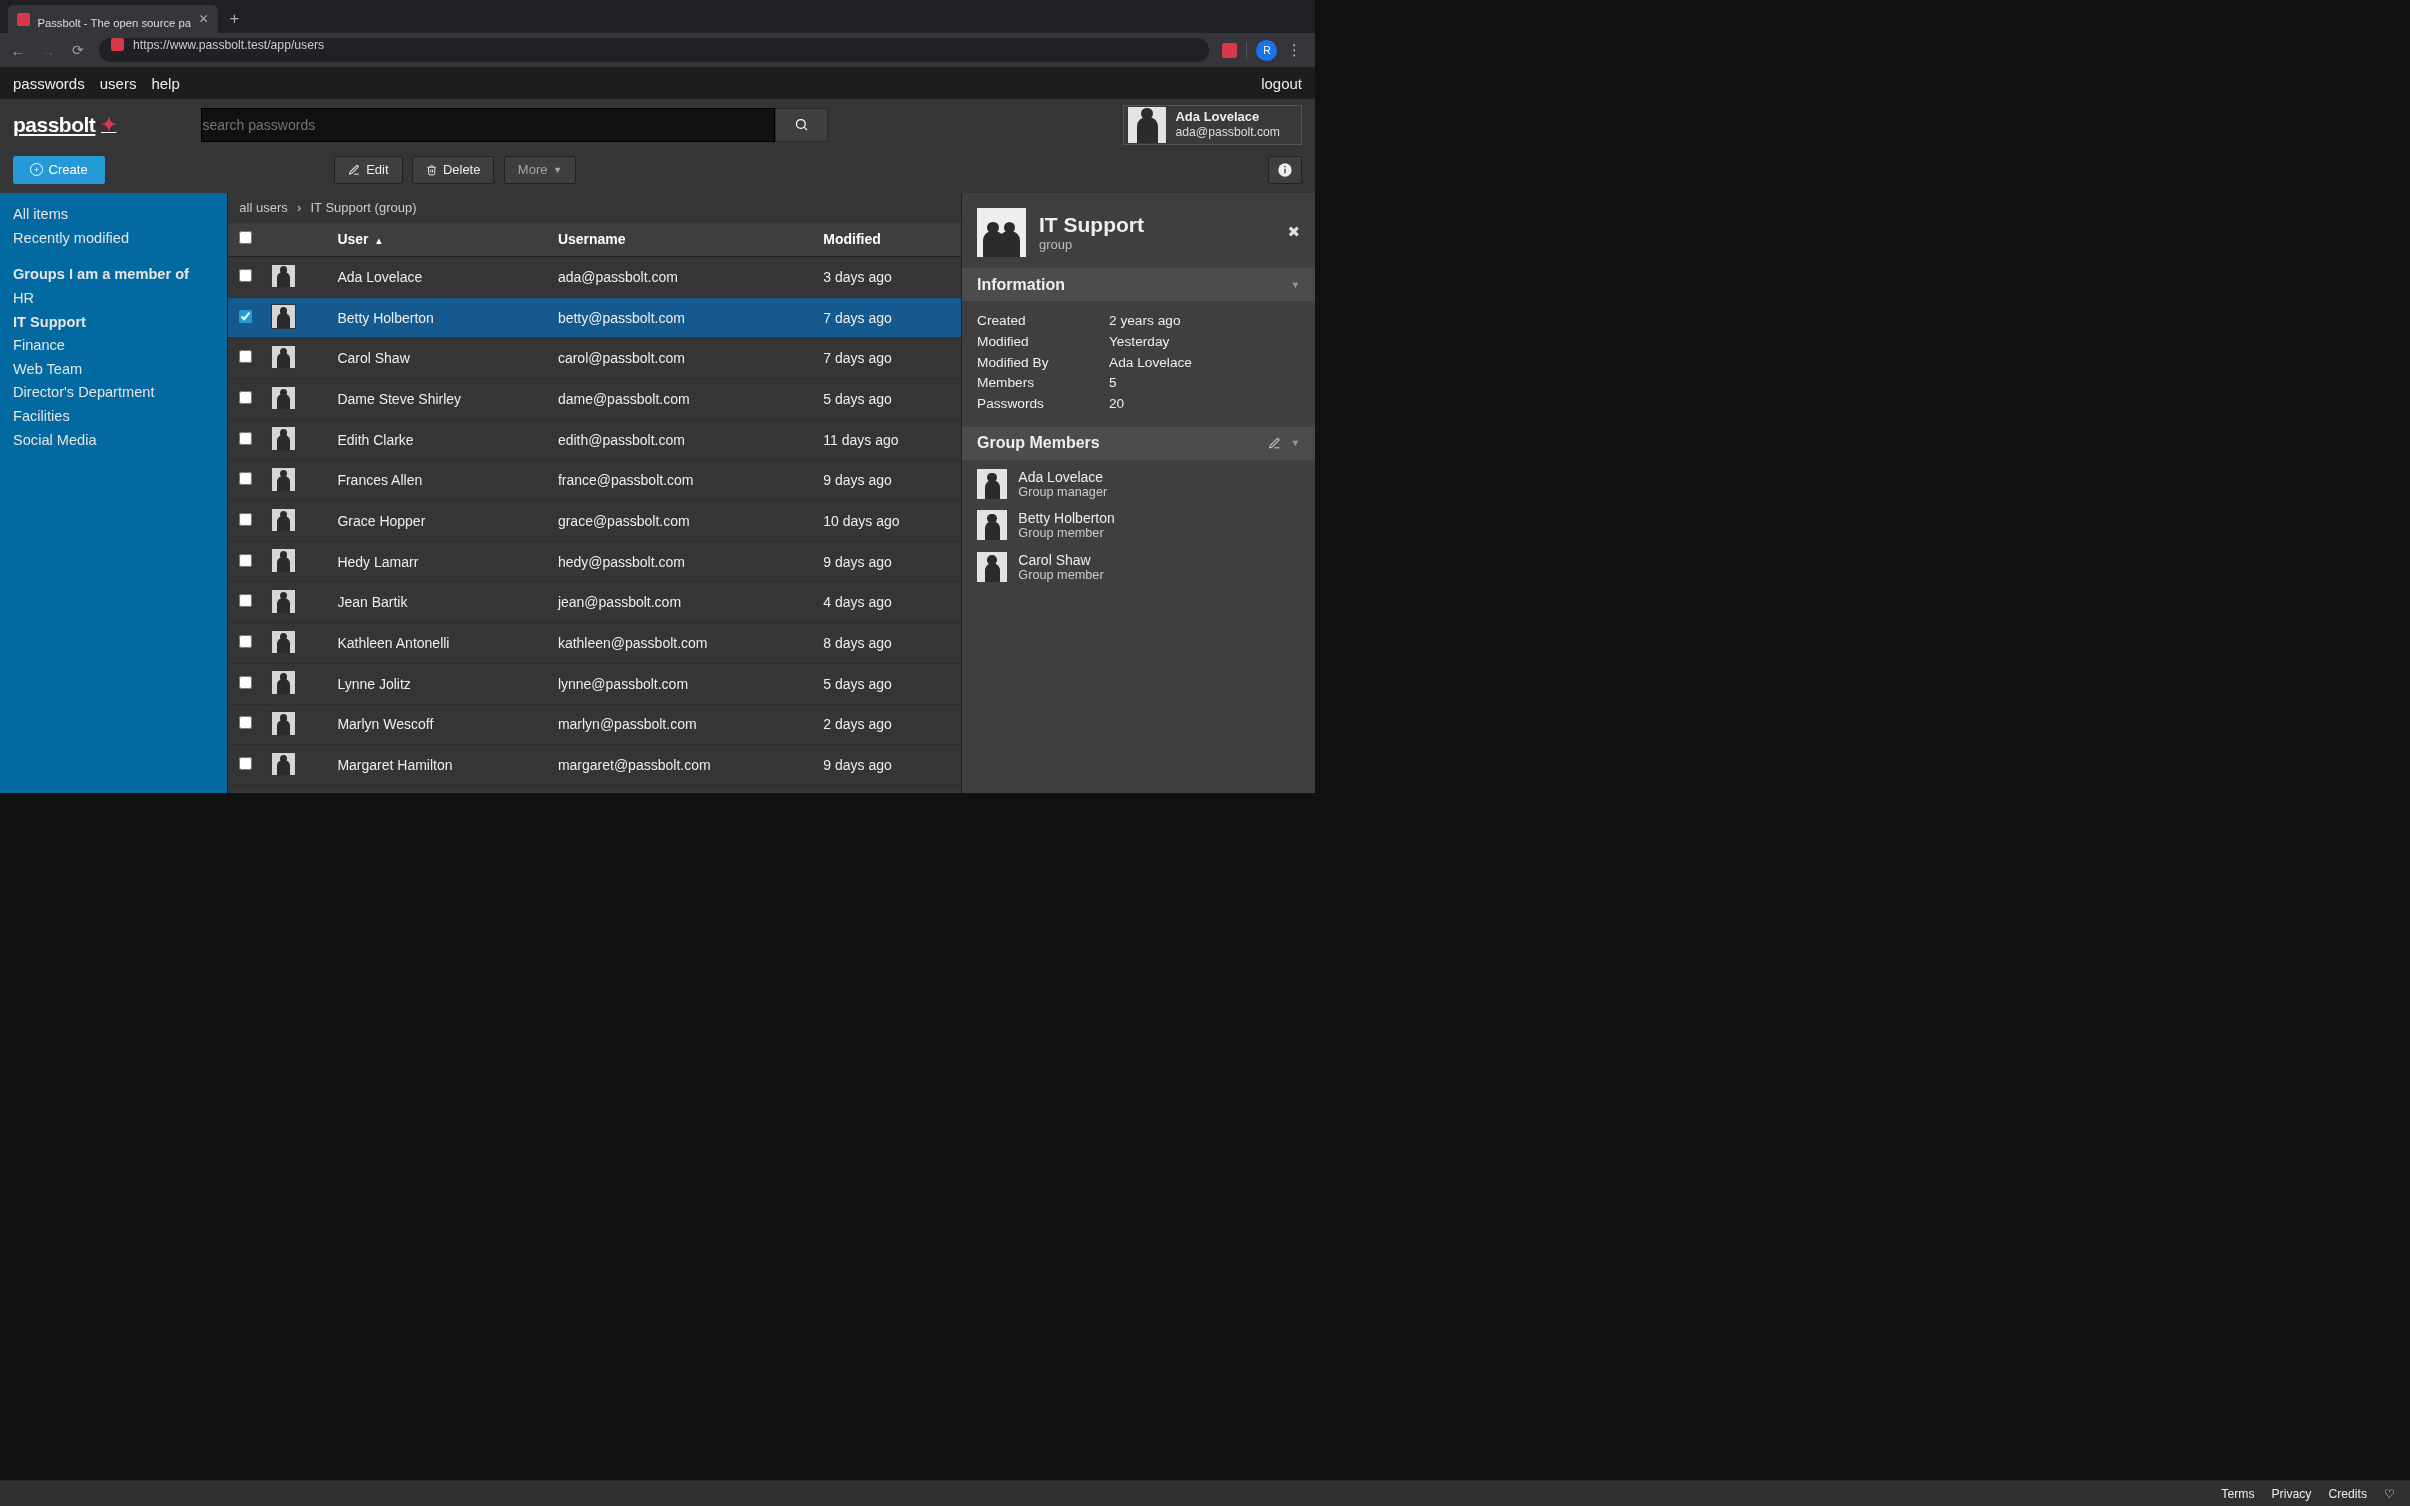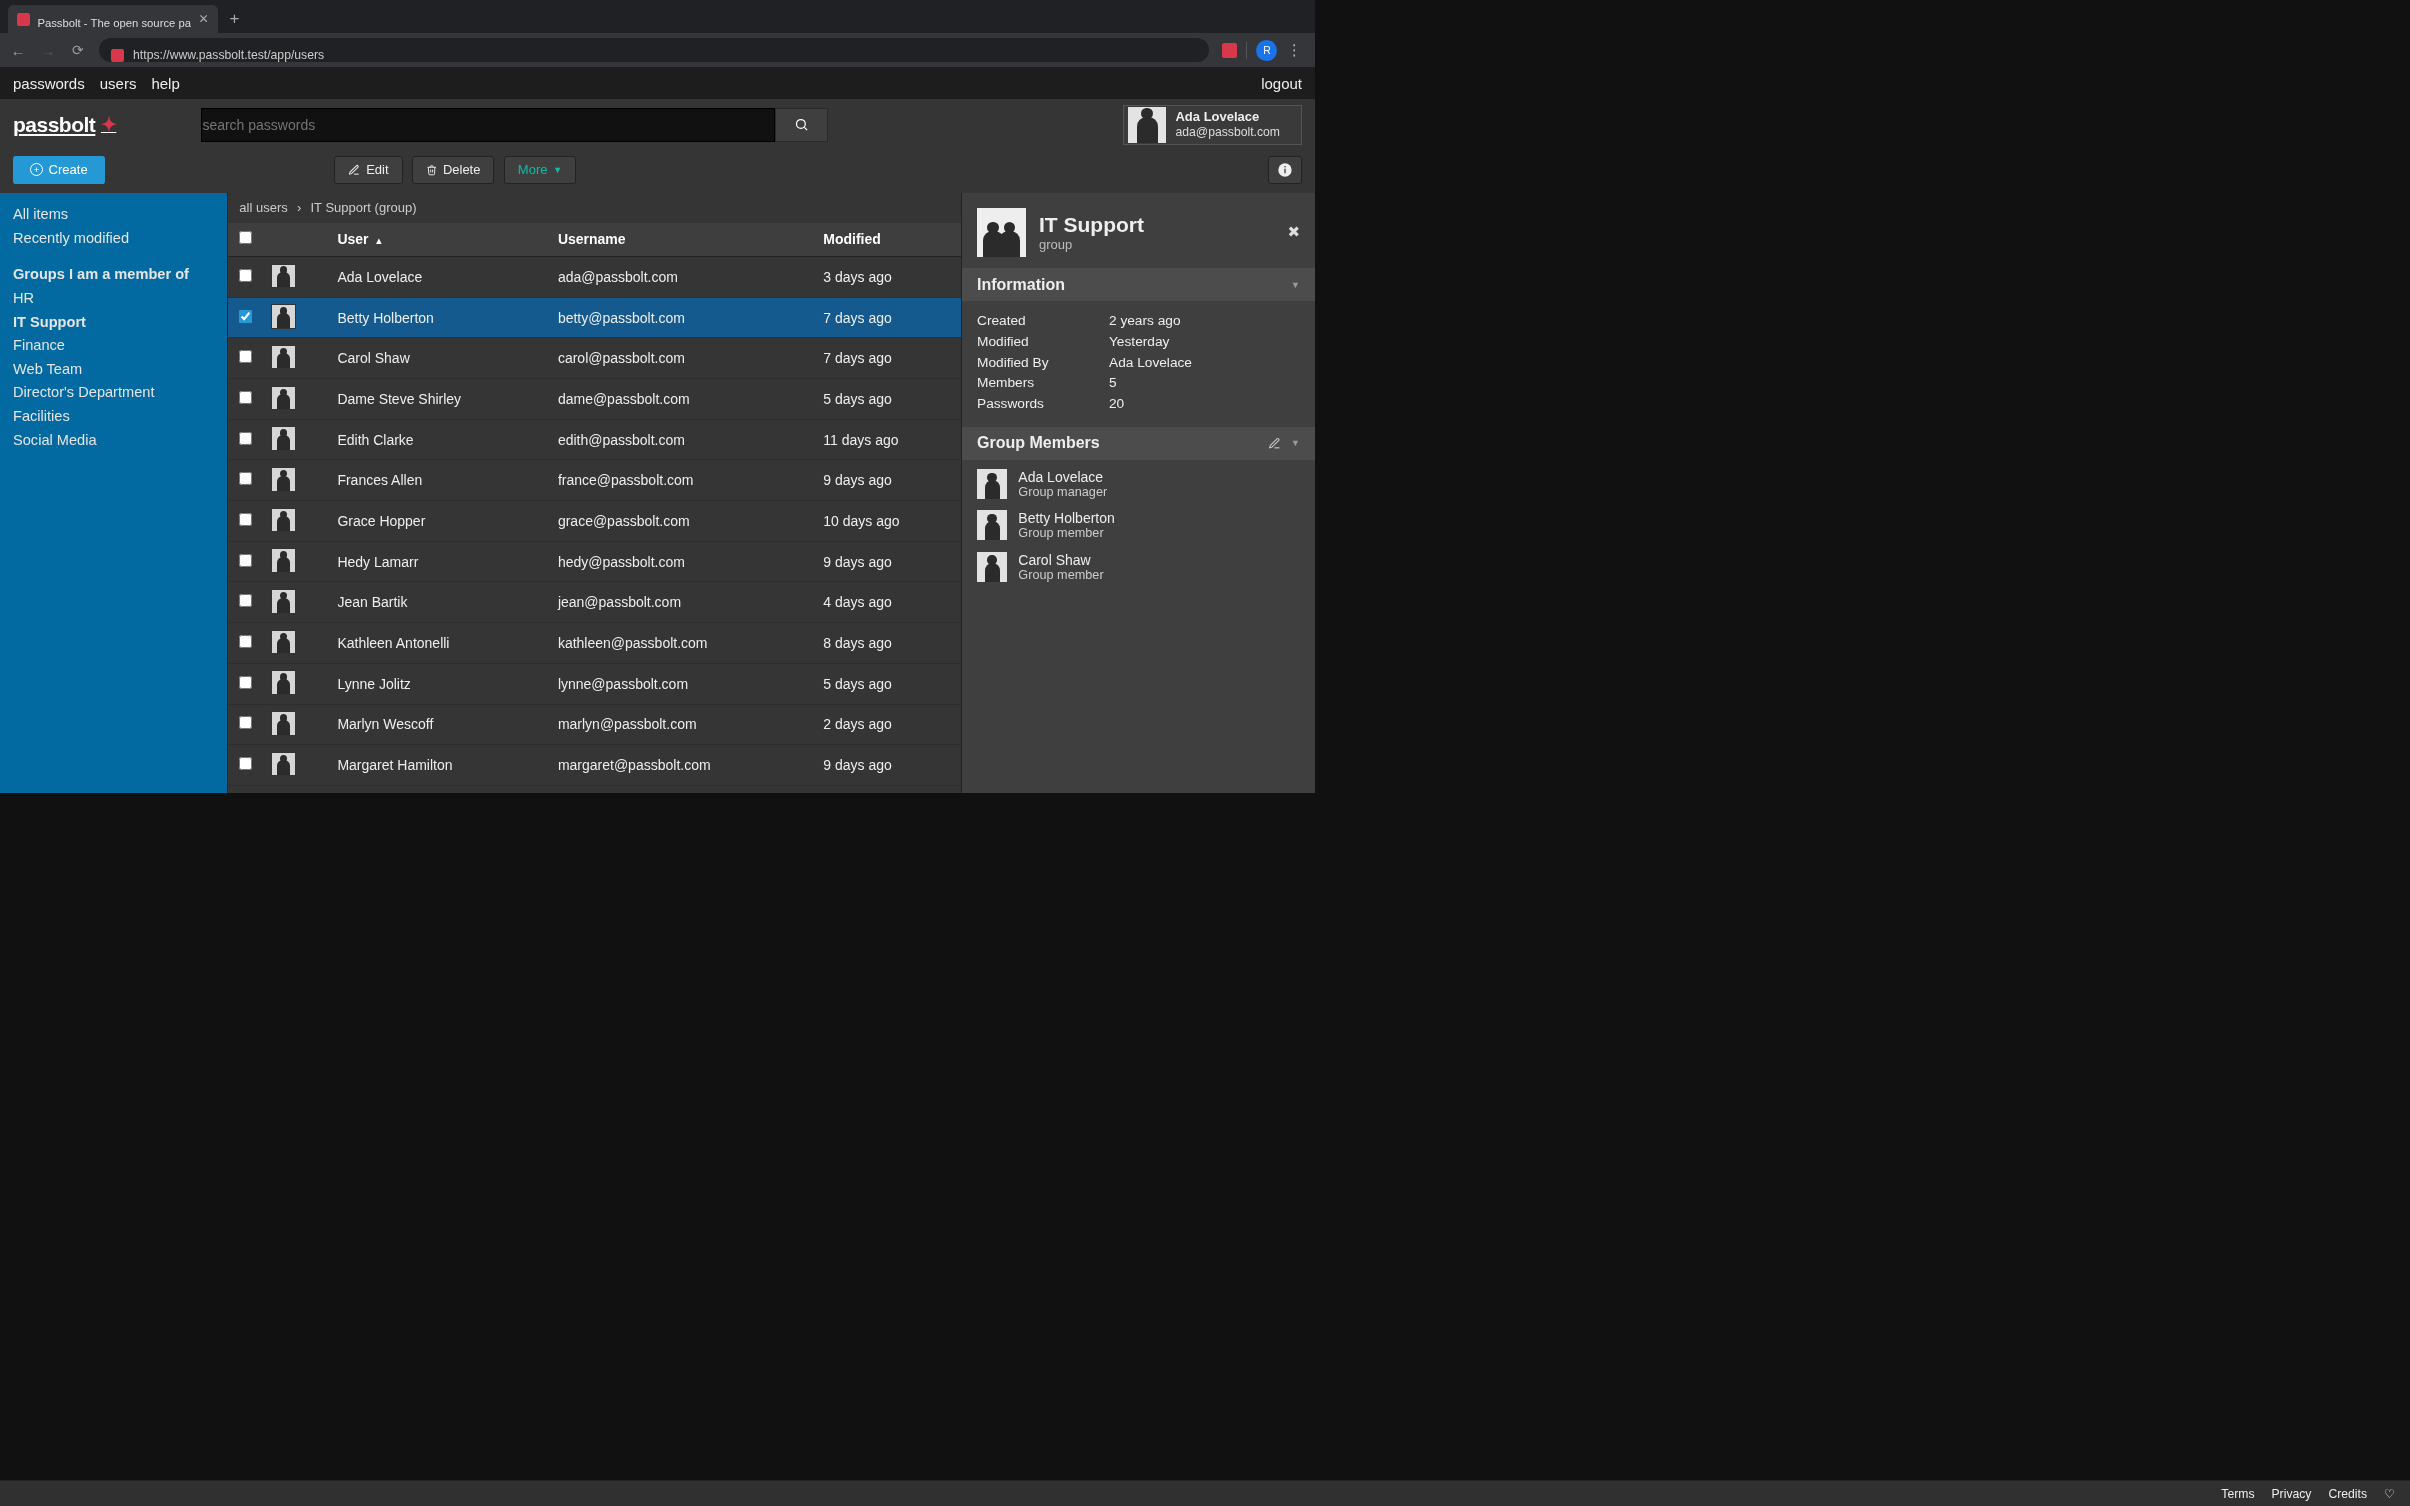--- a/index.html
+++ b/index.html
@@ -8,21 +8,21 @@
   .chrome-tabs{height:33px;background:#202124;display:flex;align-items:flex-end;padding-left:7.5px;}
   .chrome-tab{display:flex;align-items:center;background:#35363a;height:28px;border-radius:5.6px 5.6px 0 0;padding:0 9.4px;gap:7.5px;min-width:198px;}
   .chrome-tab .favicon{width:13px;height:13px;background:#d9374c;border-radius:1.9px;flex:none;}
   .chrome-tab .title{font-size:11.3px;color:#ddd;white-space:nowrap;overflow:hidden;text-overflow:ellipsis;flex:1;margin-top:7px;}
   .chrome-tab .closex{color:#aaa;font-size:12.2px;}
   .chrome-newtab{color:#aaa;font-size:17px;padding:0 11.3px 3.8px;cursor:pointer;}
   .chrome-addrbar{height:34px;background:#35363a;display:flex;align-items:center;padding:0 9.4px;gap:13px;}
   .nav-icn{color:#9aa0a6;font-size:15px;width:17px;text-align:center;cursor:pointer;}
   .nav-icn.disabled{color:#555;}
   .reload-icn{font-size:14px;}
-  .omnibox{flex:1;background:#202124;border-radius:13px;height:24.5px;display:flex;align-items:flex-end;padding:0 11.3px;color:#ccc;font-size:12.2px;gap:9.4px;}
+  .omnibox{flex:1;background:#202124;border-radius:13px;height:24.5px;display:flex;align-items:flex-start;padding:0 11.3px;color:#ccc;font-size:12.2px;gap:9.4px;}
   .omnibox .site-fav{width:13px;height:13px;background:#d9374c;border-radius:1.9px;}
   .chrome-right{display:flex;align-items:center;gap:9.4px;padding-right:3.8px;}
   .ext-icon{width:15px;height:15px;background:#d9374c;border-radius:1.9px;}
   .chrome-sep{width:0.9px;height:17px;background:#555;}
   .chrome-avatar{width:21px;height:21px;border-radius:50%;background:#1a73e8;color:#fff;font-size:10.4px;display:flex;align-items:center;justify-content:center;}
   .chrome-menu{color:#bbb;font-size:15px;}
   
   .app-nav{height:32px;background:#1d1d1d;display:flex;align-items:center;padding:0 13px;justify-content:space-between;}
   .app-nav-left{display:flex;gap:15px;}
   .app-nav a{color:#eee;text-decoration:none;font-size:15px;}
@@ -40,21 +40,21 @@
   .user-silhouette{width:21px;height:26px;background:#2b2b2b;border-radius:9.4px 9.4px 0 0;position:relative;}
   .user-silhouette::before{content:"";position:absolute;top:-8.5px;left:4.7px;width:11.3px;height:11.3px;background:#2b2b2b;border-radius:50%;}
   .ucard-txt{line-height:1.15;font-size:13px;}
   .ucard-txt .n{font-weight:600;}
   .ucard-txt .e{color:#ddd;font-size:12.2px;}
   
   .workbar{display:flex;align-items:center;background:#353535;padding:5.6px 13px 9.4px;gap:9.4px;}
   .btn{display:inline-flex;align-items:center;gap:5.6px;border-radius:2.8px;height:28px;padding:0 13px;font-size:13px;cursor:pointer;border:0.9px solid #222;}
   .btn-primary{background:#2598d6;color:#fff;border:0;padding:0 17px;}
   .btn-default{background:#3f3f3f;color:#eee;}
-  .btn-muted{background:#3f3f3f;color:#14b8a6;}
+  .btn-muted{background:#3f3f3f;color:#a3a3a3;}
   .btn-square{width:34px;padding:0;justify-content:center;}
   .btn .plus-circle{display:inline-flex;width:13px;height:13px;border:1.9px solid #fff;border-radius:50%;align-items:center;justify-content:center;font-size:9.4px;line-height:1;}
   .workbar .gap-lg{width:211px;}
   
   .main{display:flex;height:calc(819px - 33px - 34px - 32px - 51px - 43px - 26px);}
   .sidebar{width:227px;background:#0369a1;padding:9.4px 13px;overflow:auto;}
   .sidebar .item{padding:3.8px 0;font-size:14.6px;color:#e5e5e5;cursor:pointer;}
   .sidebar .heading{font-weight:700;margin-top:13px;font-size:14.6px;}
   .sidebar .item.active{font-weight:700;}
   .content{flex:1;display:flex;background:#353535;border-left:0.9px solid #222;position:relative;}

